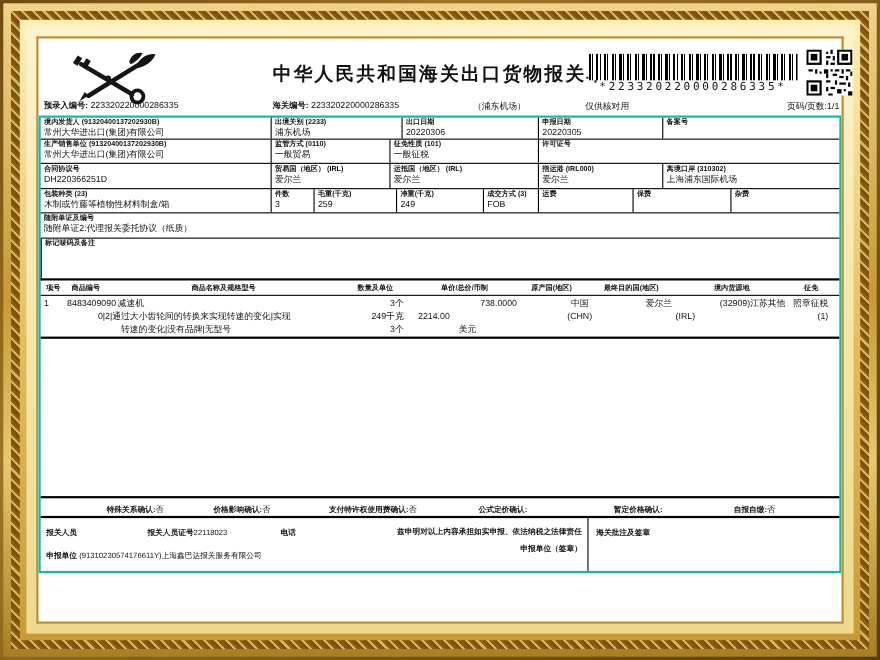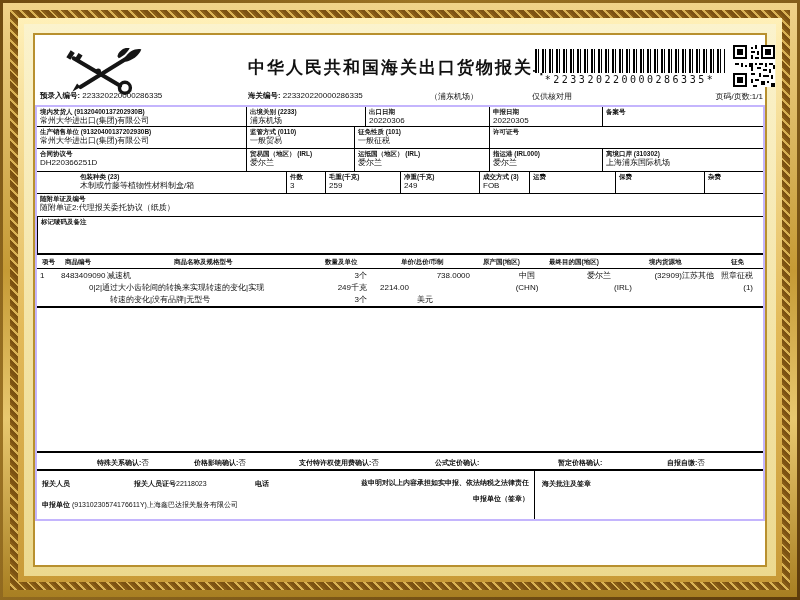--- a/index.html
+++ b/index.html
@@ -25,28 +25,28 @@
   .barcode-bars{height:24px;
     background:repeating-linear-gradient(90deg,#000 0 2px,#fff 2px 3px,#000 3px 4px,#fff 4px 7px,#000 7px 9px,#fff 9px 10px,#000 10px 11px,#fff 11px 14px);}
   .barcode-text{text-align:center;font-family:"DejaVu Sans Mono",monospace;
     font-size:10px;font-weight:normal;letter-spacing:2.5px;margin-top:1px;white-space:nowrap;}
   .qr{position:absolute;left:698px;top:10px;width:42px;height:42px;}
   .preline{position:absolute;left:0;top:56px;width:730px;height:12px;font-size:8px;}
   .preline .lab{font-weight:bold;font-size:7.5px;}
   .pl-item{position:absolute;white-space:nowrap;}
 
   
-  .form-box{position:absolute;left:0px;top:70px;width:730px;border:2px solid #c4b5fd;
+  .form-box{position:absolute;left:0px;top:70px;width:730px;border:2px solid #14b8a6;
     display:flex;flex-direction:column;box-sizing:border-box;background:#fff;}
   .row{display:flex;border-bottom:1px solid #000;box-sizing:border-box;}
   .cell{box-sizing:border-box;padding:1px 3px;overflow:hidden;}
   .cell + .cell{border-left:1px solid #000;}
   .lab{font-size:6.5px;font-weight:bold;line-height:8px;white-space:nowrap;}
   .val{font-size:8px;line-height:10px;white-space:nowrap;}
-  .r1{height:20px;} .r2{height:23px;} .r3{height:22px;} .r4{height:23px;} .r5{height:22px;padding-left:40px;}
+  .r1{height:20px;} .r2{height:23px;} .r3{height:22px;} .r4{height:23px;} .r5{height:22px;}
   .rdocs{height:23px;display:block;}
   .rmarks{height:38px;display:block;border-bottom:2px solid #000;}
 
   .ghead{height:14px;position:relative;border-bottom:1px solid #000;}
   .ghead span{position:absolute;top:3px;font-size:6.5px;font-weight:bold;white-space:nowrap;}
   .gbody{height:39px;position:relative;border-bottom:2px solid #000;font-size:8px;}
   .gbody span{position:absolute;white-space:nowrap;line-height:12px;}
   .gempty{height:143px;border-bottom:none;}
 
   .confirm{height:20px;position:relative;border-top:2px solid #000;border-bottom:2px solid #000;}

